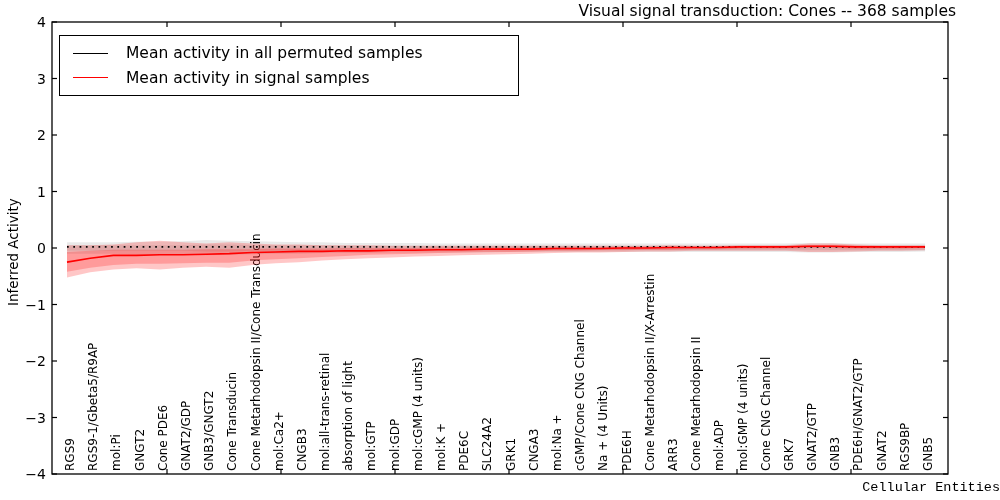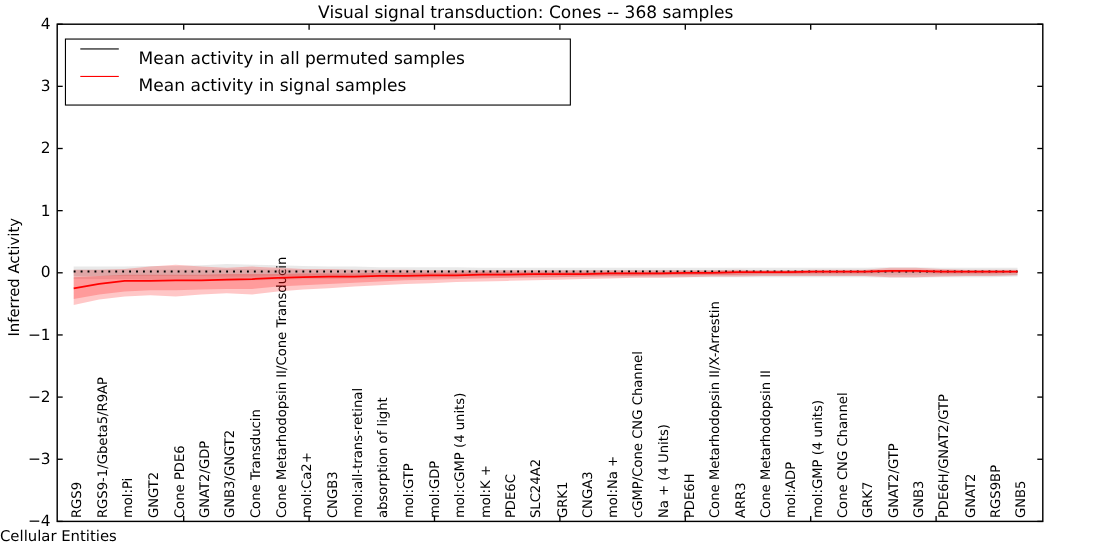--- a/index.html
+++ b/index.html
@@ -2,47 +2,48 @@
 <html><head>
 <meta charset="utf-8">
 <style>
   html,body{margin:0;padding:0;background:#fff;}
   #figure{
     position:relative;width:1000px;height:500px;background:#fff;overflow:hidden;
     font-family:"DejaVu Sans","Liberation Sans",sans-serif;color:#000;
   }
   #figure *{box-sizing:border-box;}
   .title{
-    position:absolute;left:0;top:2px;width:956px;text-align:center;
+    position:absolute;left:0;top:2px;width:956px;text-align:right;
     font-size:15.5px;white-space:nowrap;
   }
   .xlabel{
-    position:absolute;left:0;top:480px;width:1000px;text-align:left;
+    position:absolute;left:0;top:480px;width:1000px;text-align:right;
     font-size:13.5px;
+    font-family:Liberation Mono, monospace;
   }
   .ylabel{
     position:absolute;left:5px;top:306px;font-size:13.5px;white-space:nowrap;
     transform:rotate(-90deg);transform-origin:0 0;
   }
   .ytick-label{
     position:absolute;width:40px;left:6px;text-align:right;
     font-size:14px;line-height:16px;
   }
   .xtick-label{
     position:absolute;font-size:12px;line-height:14px;white-space:nowrap;
     transform:rotate(-90deg);transform-origin:0 0;
   }
   #plot-svg{position:absolute;left:0;top:0;pointer-events:none;}
   .legend{
     position:absolute;left:59px;top:35px;width:460px;height:61px;
     background:#fff;border:1.6px solid #000;z-index:5;
     display:flex;flex-direction:column;justify-content:space-evenly;
     padding:2px 0 2px 13px;
   }
-  .legend-entry{display:flex;}
+  .legend-entry{display:flex;align-items:center;}
   .legend-line{width:35px;height:0;border-top:1.6px solid #000;margin-right:18px;flex:none;}
   .legend-text{font-size:15.5px;white-space:nowrap;}
 </style>
 </head>
 <body>
 
 <div id="figure">
 
   <div class="title">Visual signal transduction: Cones -- 368 samples</div>
 

